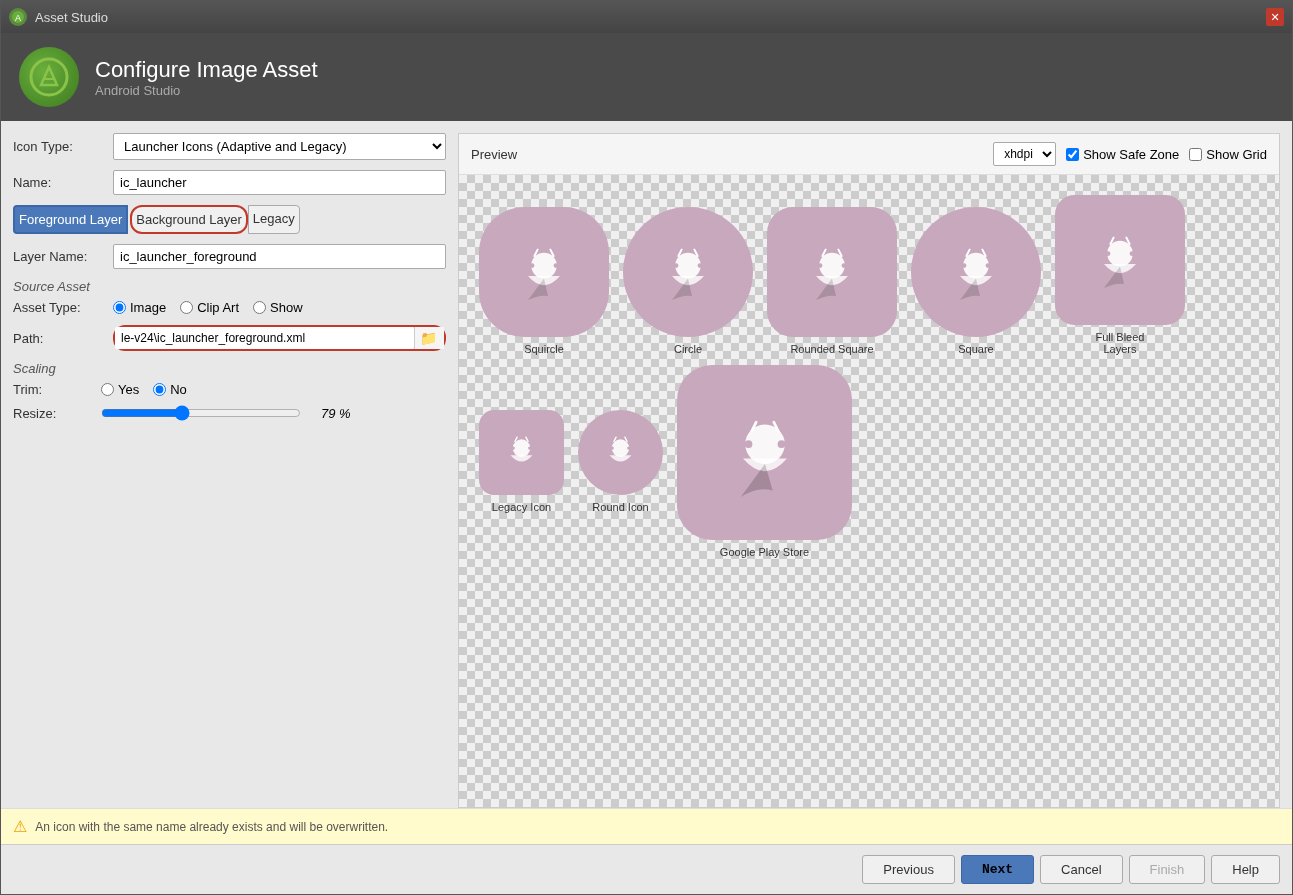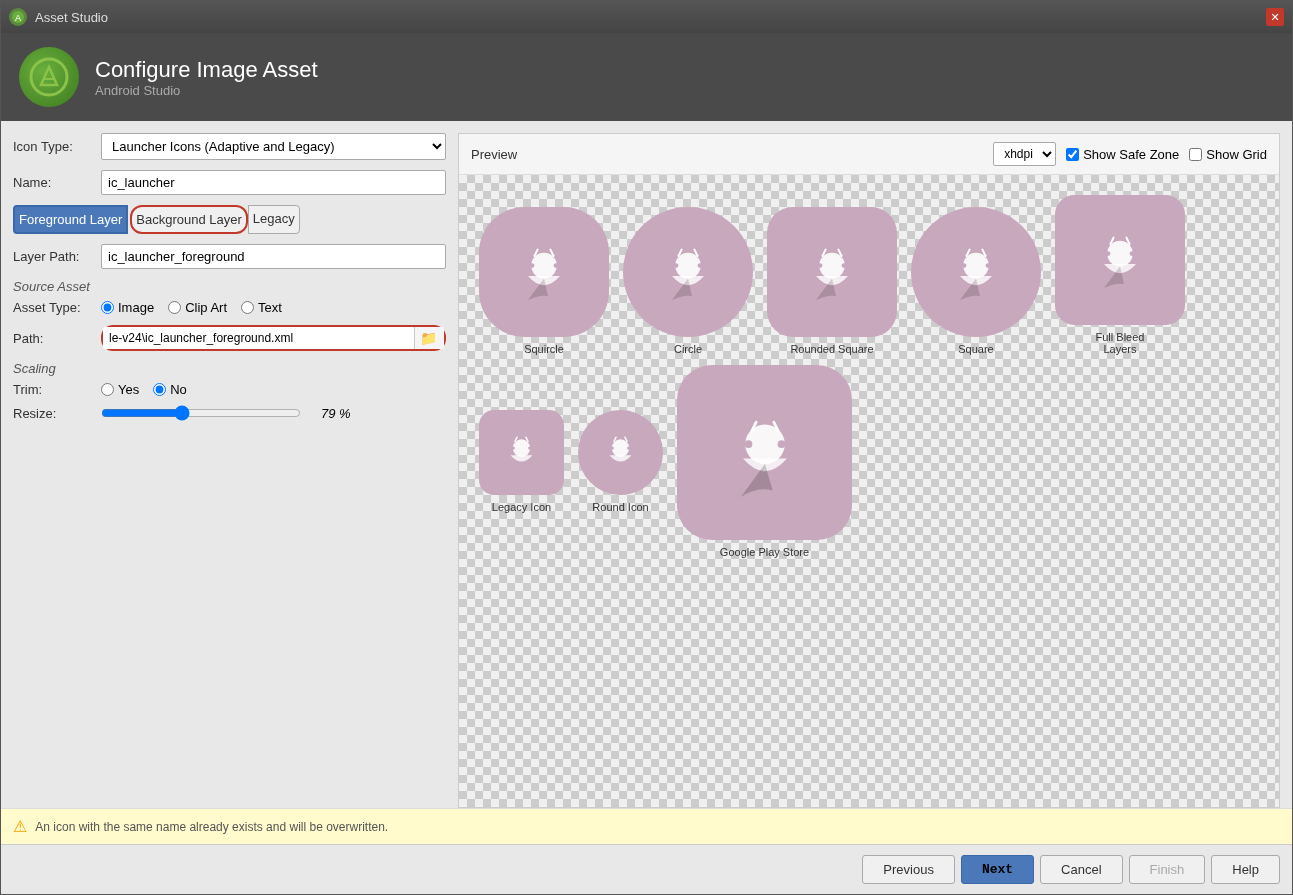--- a/index.html
+++ b/index.html
@@ -18,21 +18,21 @@
     .header-text h1 { color: #ffffff; font-size: 22px; font-weight: 400; }
     .header-text p { color: #aaa; font-size: 13px; }
 
     .content { flex: 1; background: #e8e8e8; display: flex; flex-direction: column; }
 
     .main-area { flex: 1; display: flex; gap: 0; padding: 12px 12px 0 12px; overflow: hidden; }
 
     .left-panel { width: 445px; flex-shrink: 0; padding-right: 12px; }
     .right-panel { flex: 1; background: white; border: 1px solid #ccc; display: flex; flex-direction: column; }
 
-    .form-row { display: flex; align-items: center; margin-bottom: 10px; gap: 8px; }
+    .form-row { display: flex; align-items: center; margin-bottom: 10px; gap: 20px; }
     .form-label { width: 80px; font-size: 13px; color: #333; flex-shrink: 0; }
     .form-control { flex: 1; }
 
     select { padding: 4px 6px; border: 1px solid #aaa; background: white; font-size: 13px; border-radius: 2px; }
     input[type="text"] { padding: 4px 6px; border: 1px solid #aaa; font-size: 13px; border-radius: 2px; width: 100%; }
 
     .tabs { display: flex; gap: 0; margin-bottom: 10px; }
     .tab { padding: 5px 4px; font-size: 13px; cursor: pointer; border: 1px solid #aaa; background: #f0f0f0; color: #333; }
     .tab:first-child { border-radius: 4px 0 0 4px; }
     .tab:last-child { border-radius: 0 4px 4px 0; }
@@ -137,42 +137,42 @@
           </div>
         </div>
 
         <div class="tabs">
           <div class="tab active tab-foreground">Foreground Layer</div>
           <div class="tab tab-background">Background Layer</div>
           <div class="tab">Legacy</div>
         </div>
 
         <div class="form-row">
-          <span class="form-label">Layer Path:</span>
+          <span class="form-label">Layer Name:</span>
           <div class="form-control">
             <input type="text" value="ic_launcher_foreground" style="">
           </div>
         </div>
 
         <div class="section-label">Source Asset</div>
 
         <div class="form-row">
           <span class="form-label">Asset Type:</span>
           <div class="radio-group">
             <label class="radio-item">
               <input type="radio" name="assetType" checked="" style="">
               <span>Image</span>
             </label>
             <label class="radio-item">
               <input type="radio" name="assetType" style="">
               <span>Clip Art</span>
             </label>
             <label class="radio-item">
               <input type="radio" name="assetType" style="">
-              <span>Text</span>
+              <span>Show</span>
             </label>
           </div>
         </div>
 
         <div class="form-row">
           <span class="form-label">Path:</span>
           <div class="path-input-wrapper">
             <input type="text" value="le-v24\ic_launcher_foreground.xml" style="border: none; outline: none; flex: 1 1 0%; padding: 4px 6px; font-size: 12px;">
             <div class="path-browse-btn">📁</div>
           </div>

